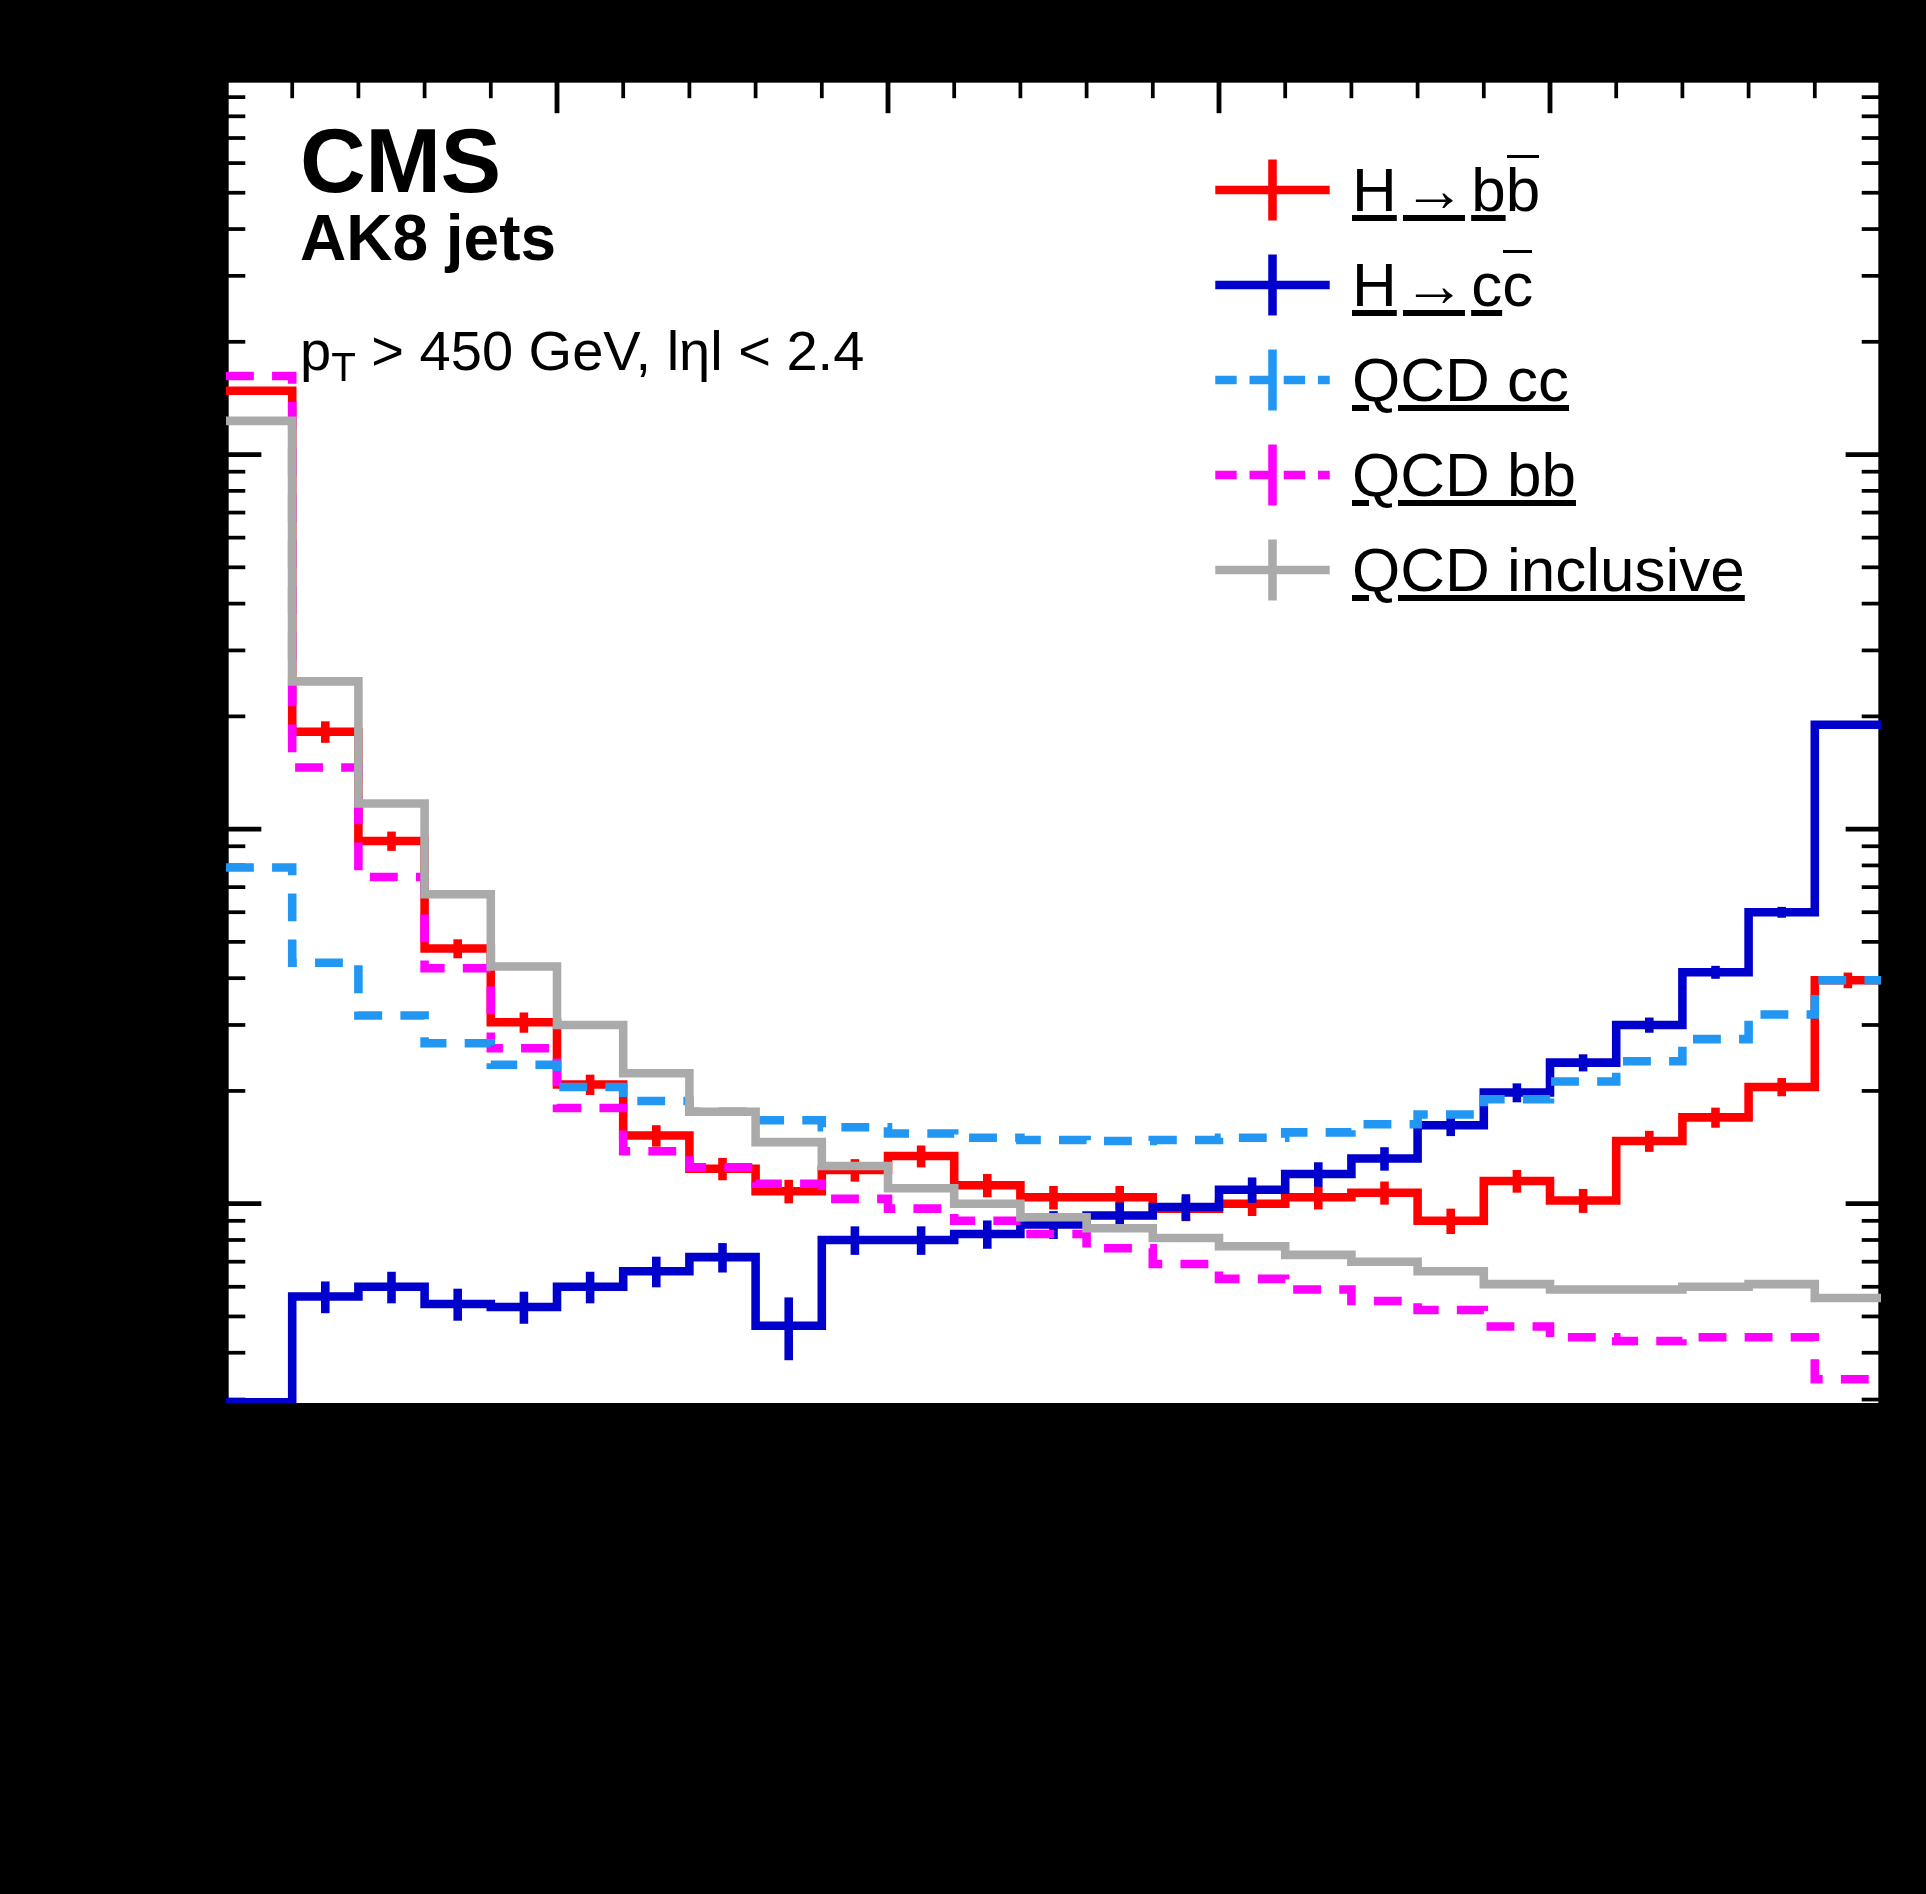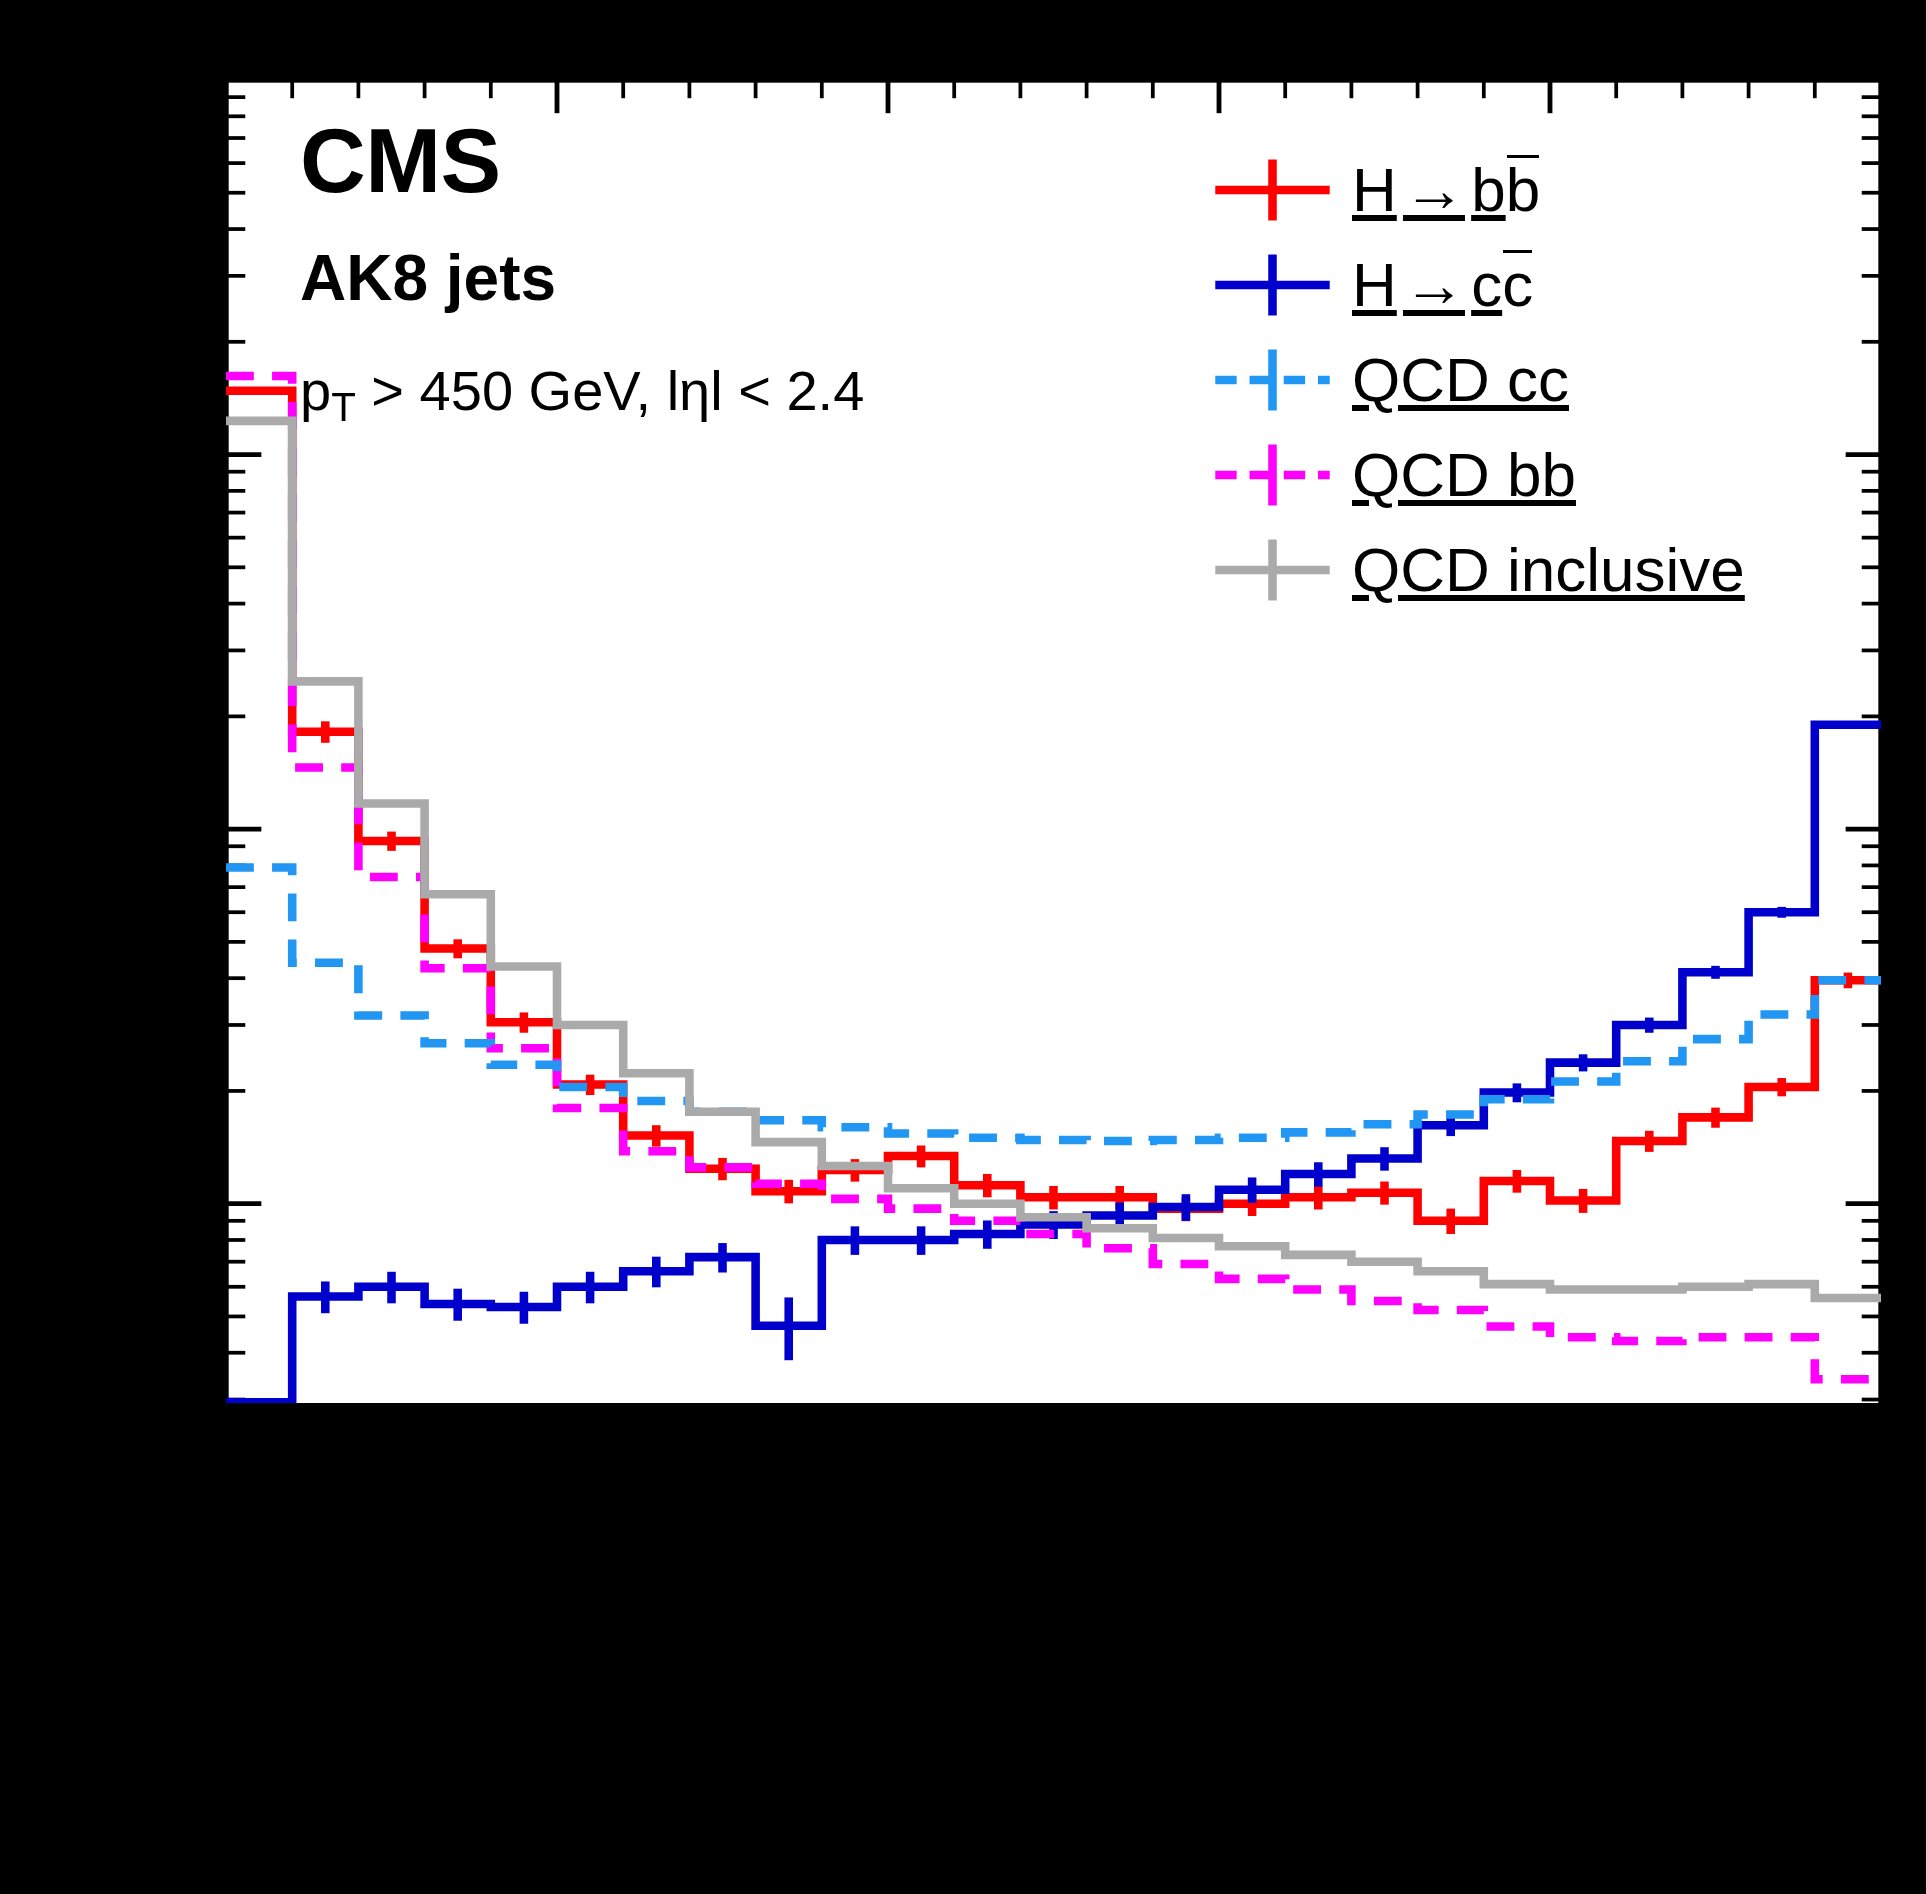--- a/index.html
+++ b/index.html
@@ -51,21 +51,20 @@
   #cms-sim {
     font-size: 72px;
     font-style: italic;
     line-height: 1.05;
     margin-top: 11.8px;
   }
   #cms-jets {
     font-size: 64px;
     font-weight: bold;
     line-height: 1.0;
-    margin-top: 40px;
   }
   #cms-cuts {
     font-size: 56px;
     line-height: 1.0;
     margin-top: 53px;
     white-space: nowrap;
   }
   .sub { font-size: 0.72em; vertical-align: -0.28em; }
   
   #legend {

